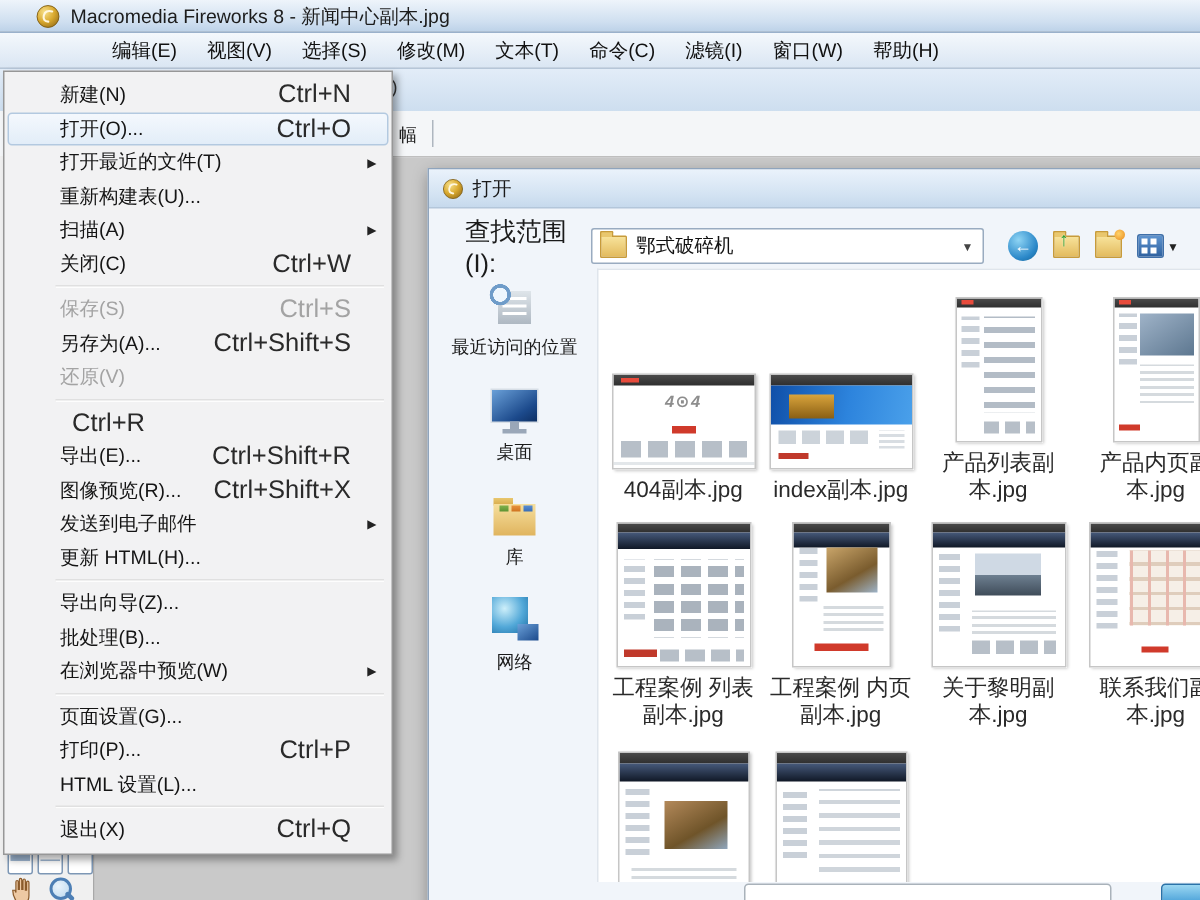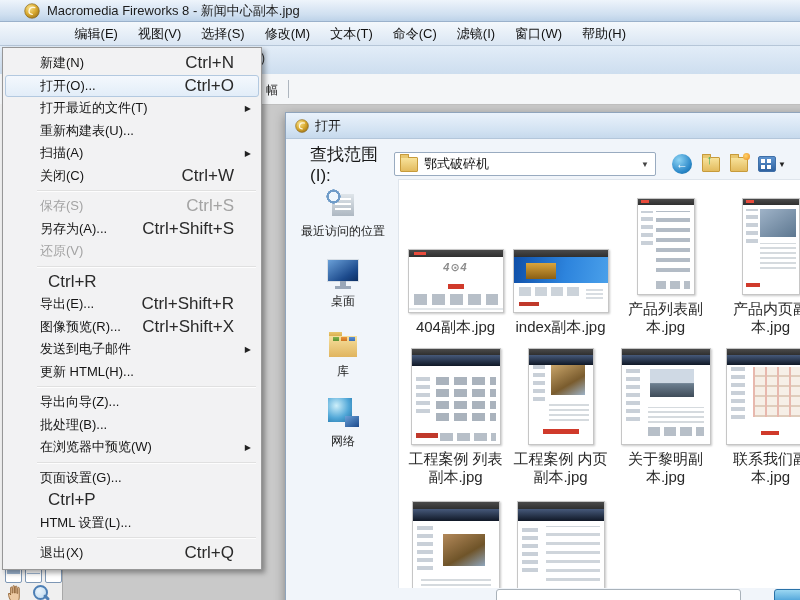--- a/index.html
+++ b/index.html
@@ -494,20 +494,21 @@
         <span class="mi-shortcut"></span>
         <span class="mi-arrow">▶</span>
       </div>
       <div class="menu-sep"></div>
       <div class="menu-item">
         <span class="mi-label">页面设置(G)...</span>
         <span class="mi-shortcut"></span>
 
       </div>
       <div class="menu-item">
+        <span class="mi-label">打印(P)...</span>
         <span class="mi-shortcut">Ctrl+P</span>
 
       </div>
       <div class="menu-item">
         <span class="mi-label">HTML 设置(L)...</span>
         <span class="mi-shortcut"></span>
 
       </div>
       <div class="menu-sep"></div>
       <div class="menu-item">

